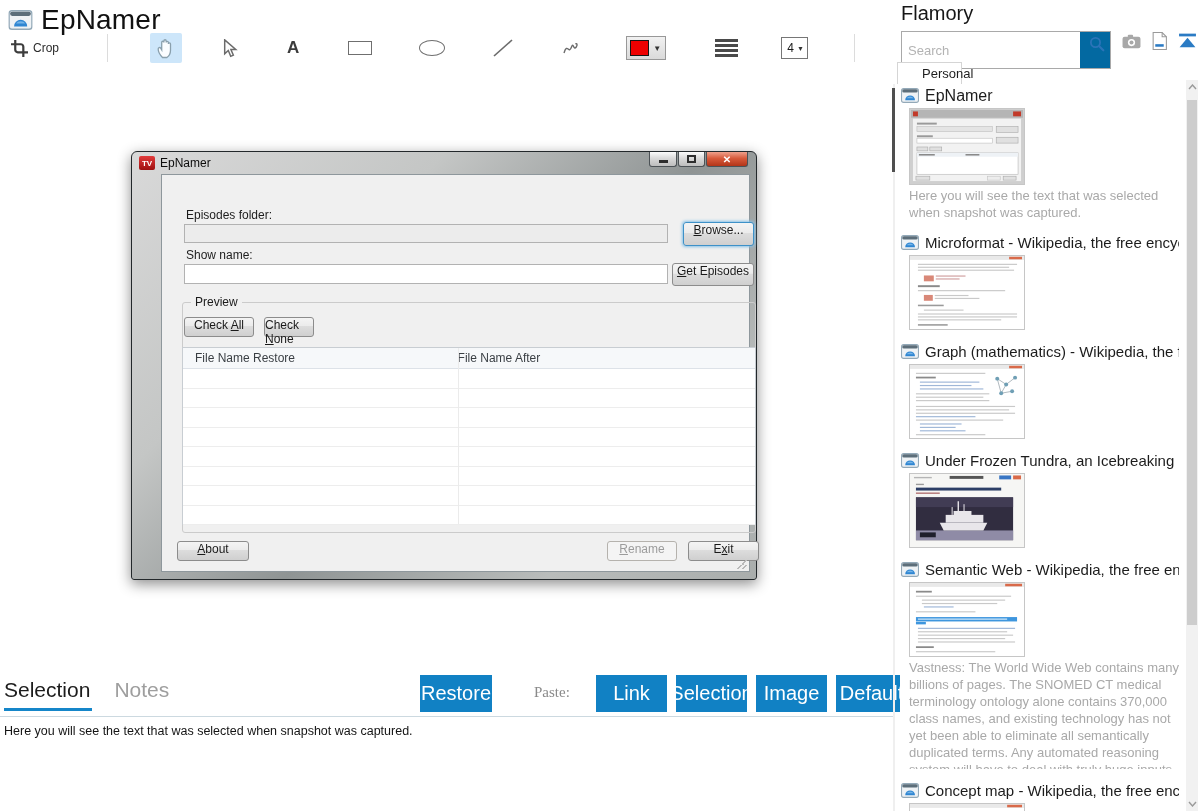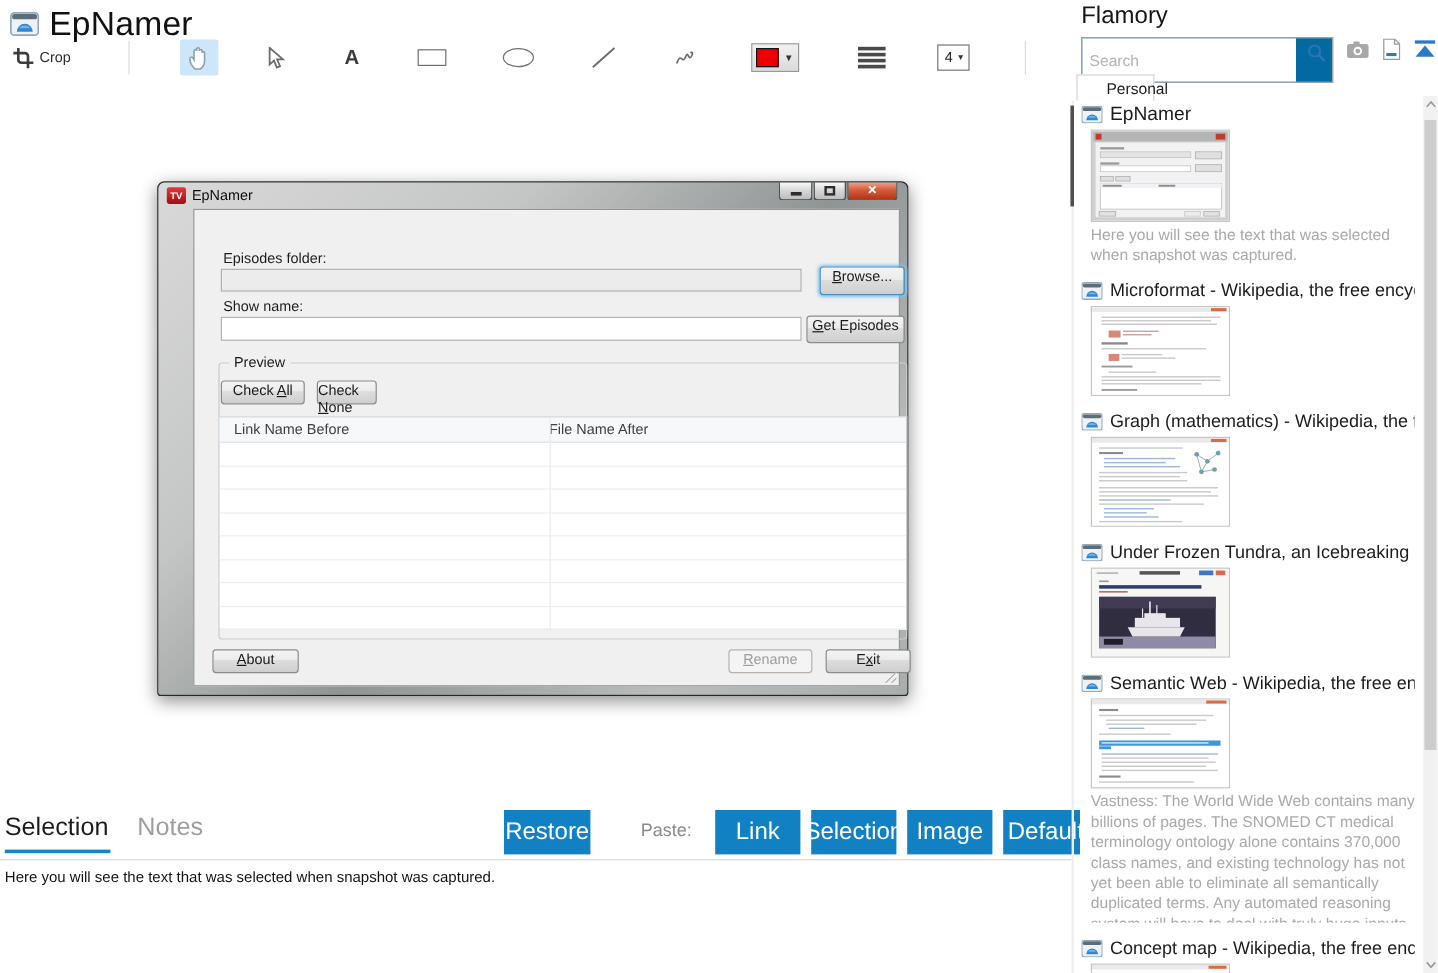--- a/index.html
+++ b/index.html
@@ -67,21 +67,21 @@
   #resize-grip { position:absolute; right:2px; bottom:2px; width:10px; height:10px;
     background:linear-gradient(135deg, transparent 50%, #b9b9b9 50%, #b9b9b9 60%, transparent 60%, transparent 75%, #b9b9b9 75%, #b9b9b9 85%, transparent 85%); }
 
   
   #bottom-bar { position:absolute; left:0; top:672px; width:1014px; height:139px; background:#fff; }
   #tabs { position:absolute; left:4px; top:6px; display:flex; gap:22px; }
   .btab { font-size:21px; color:#9e9e9e; padding:0 2px 6px 0; }
   .btab.active { color:#1c1c1c; border-bottom:3px solid #1586c9; }
   .blue-btn { position:absolute; top:3px; height:37px; background:#1181c4; color:#fff; font-size:20px;
     display:flex; align-items:center; justify-content:center;margin-left:16px; }
-  #paste-label { position:absolute; left:534px; top:12px; font-size:15px; color:#8a8a8a; }
+  #paste-label { position:absolute; left:534px; top:12px; font-size:15px; color:#8a8a8a;font-family:Liberation Serif, serif; }
   #bb-divider { position:absolute; left:0; top:44px; width:893px; height:1px; background:#ccd9e0; }
   #selection-text { position:absolute; left:4px; top:52px; font-size:12.5px; color:#141414; }
 
   
   #main-scroll-track { position:absolute; left:893px; top:84px; width:2px; height:727px; background:#efefef; }
   #main-scroll-thumb { position:absolute; left:892px; top:88px; width:3px; height:84px; background:#4f4f4f; }
 
   
   #sidebar { position:absolute; left:900px; top:0; width:286px; height:811px; background:#fff; }
   #sb-title { position:absolute; left:1px; top:2px; font-size:20px; color:#161616; }
@@ -232,21 +232,21 @@
       </div>
       <div class="w7btn" style="left:22px; top:142px; width:70px; height:20px">
         <span><span>Check </span><u>A</u><span>ll</span></span>
       </div>
       <div class="w7btn" style="left:102px; top:142px; width:50px; height:20px">
         <span><span>Check </span><u>N</u><span>one</span></span>
       </div>
 
       <div id="ptable">
         <div id="ptable-header">
-          <div class="pcol" style="padding-left:12px; width:48%">Link Name Before</div>
+          <div class="pcol" style="padding-left:12px; width:48%">File Name Restore</div>
           <div class="pcol">File Name After</div>
         </div>
         <div id="col-divider"></div>
         <div class="t-row"></div>
         <div class="t-row"></div>
         <div class="t-row"></div>
         <div class="t-row"></div>
         <div class="t-row"></div>
         <div class="t-row"></div>
         <div class="t-row"></div>

